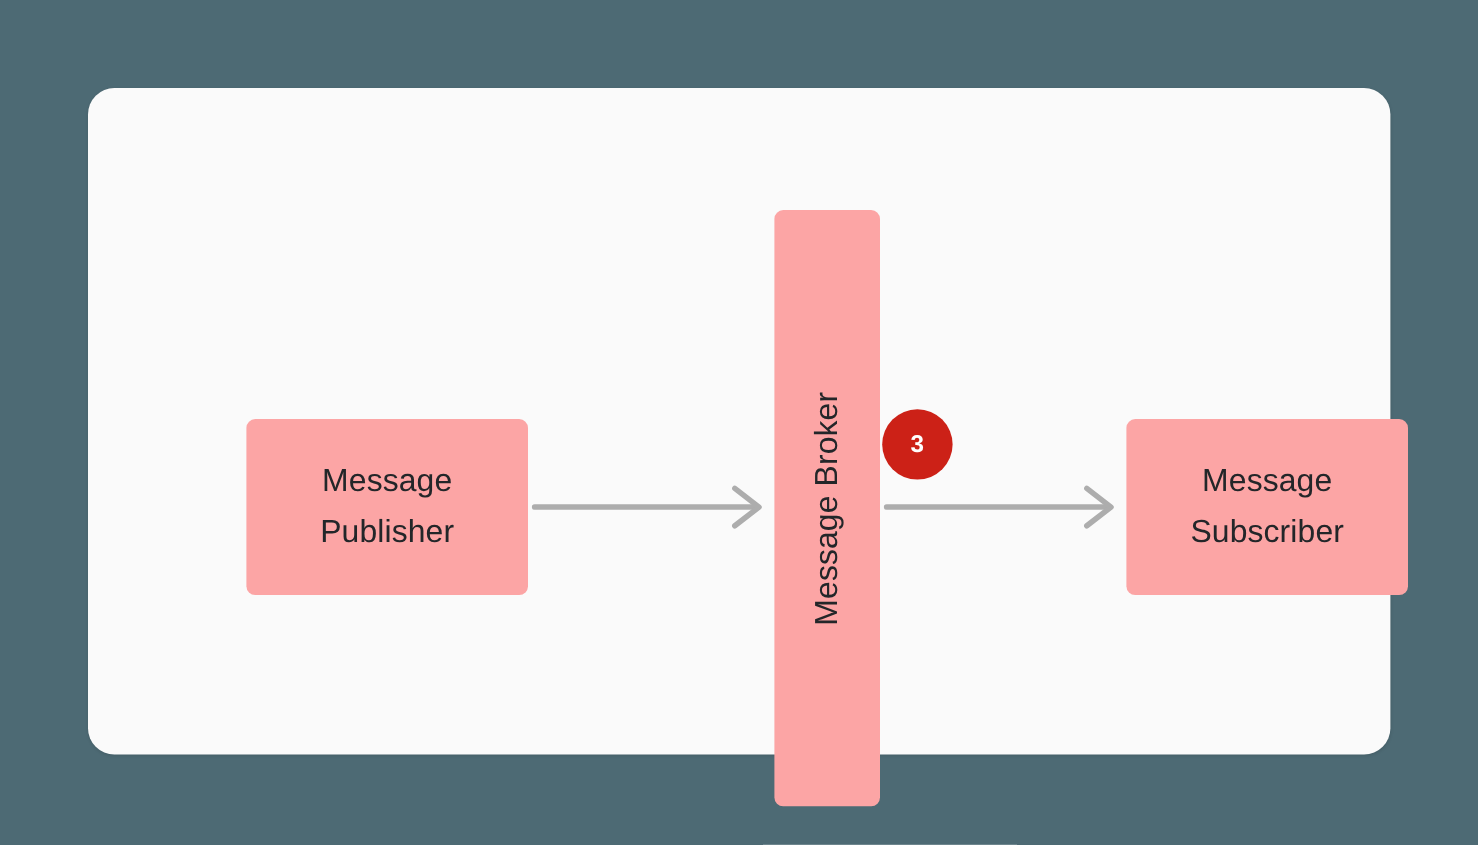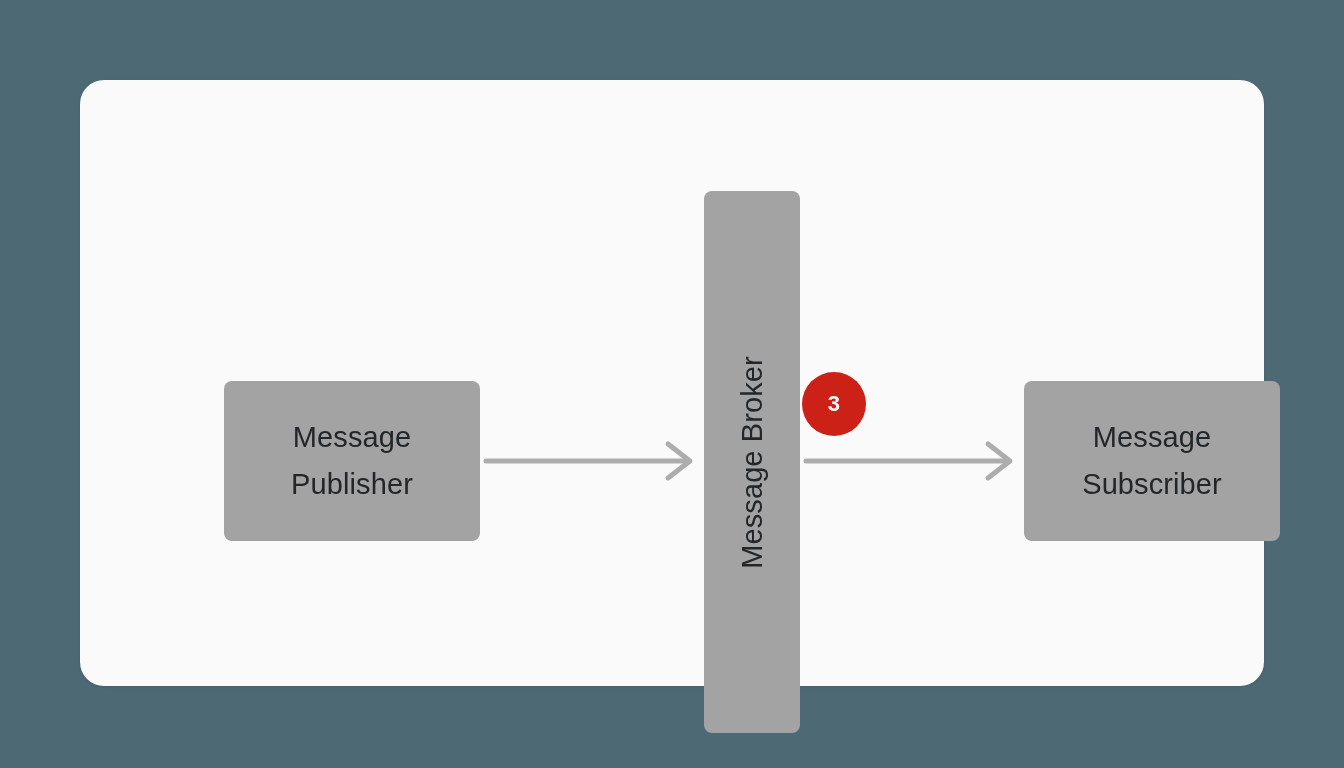--- a/index.html
+++ b/index.html
@@ -28,21 +28,21 @@
     width: 1184px;
     height: 606px;
     background: #fafafa;
     border-radius: 24px;
     box-shadow: 0 1px 3px rgba(0,0,0,0.10);
   }
 
   
   .node {
     position: absolute;
-    background: #a3a3a3;
+    background: #fca5a5;
     border-radius: 8px;
     display: flex;
     align-items: center;
     justify-content: center;
     color: #232629;
     font-size: 29px;
     line-height: 1.62;
     font-weight: 400;
     text-align: center;
     letter-spacing: 0.1px;

